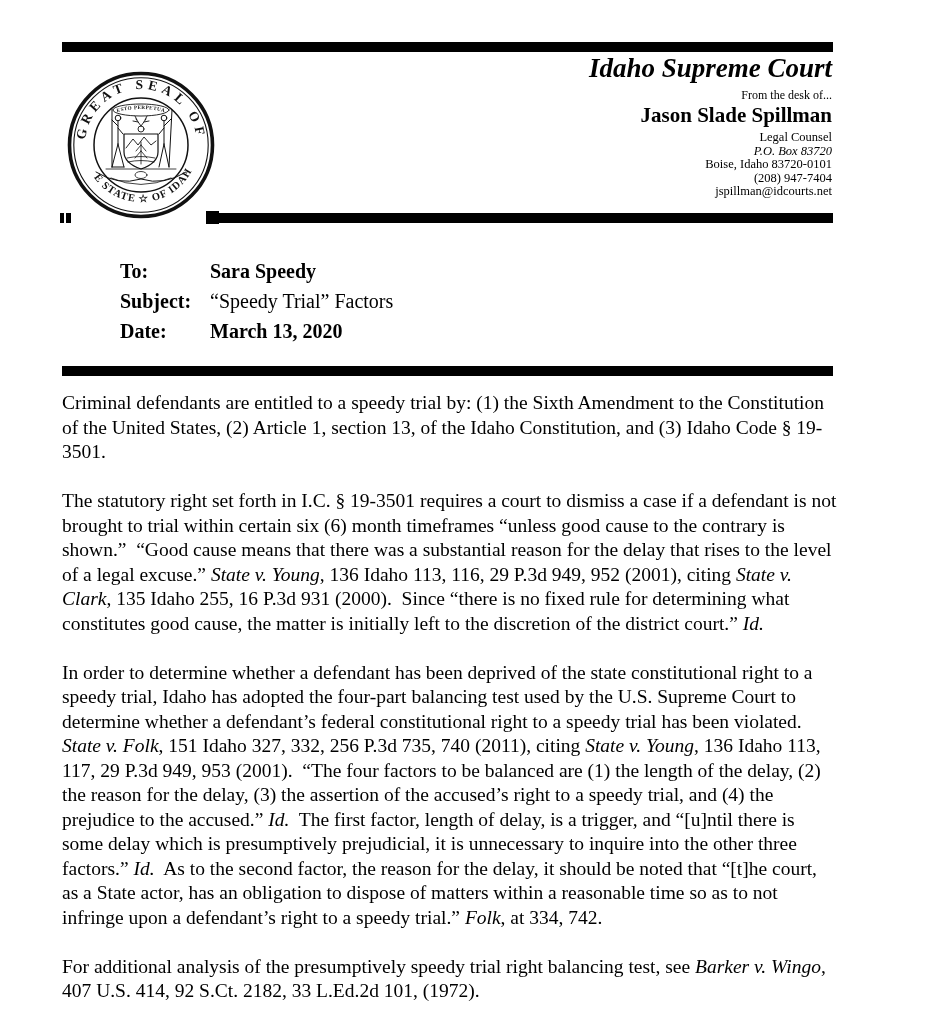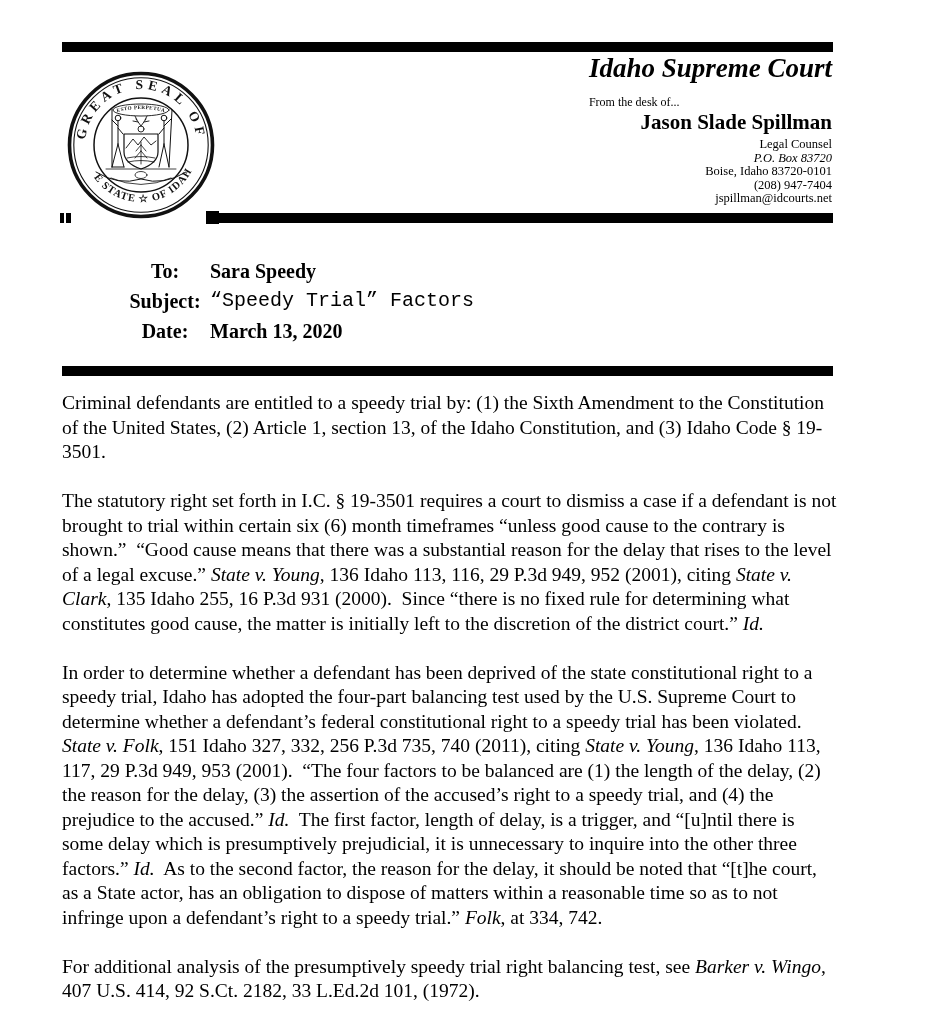--- a/index.html
+++ b/index.html
@@ -34,50 +34,49 @@
   }
   .lh-title {
     font-size: 27px;
     font-weight: bold;
     font-style: italic;
     line-height: 1.1;
     white-space: nowrap;
   }
   .lh-tagline {
     align-self: stretch;
-    text-align: left;
+    text-align: right;
     font-size: 12px;
     line-height: 1.1;
-    margin-top: 12px;
+    margin-top: 5px;
   }
   .lh-name {
     font-size: 21px;
     font-weight: bold;
     line-height: 1.15;
     margin-top: 1px;
     white-space: nowrap;
   }
   .lh-contact {
     margin-top: 4px;
     font-size: 12.5px;
     line-height: 13.5px;
   }
   .lh-contact .it { font-style: italic; }
 
   .memo-block {
     position: absolute;
     left: 120px;
     top: 256px;
     font-size: 20px;
-    text-align: center;
   }
   .memo-row { display: flex; line-height: 30px; }
   .memo-label { width: 90px; font-weight: bold; }
   .memo-value { font-weight: bold; }
-  .memo-value.reg { font-weight: normal; font-family: Liberation Mono, monospace; }
+  .memo-value.reg { font-weight: normal; }
 
   .body-text {
     position: absolute;
     left: 62px;
     top: 391px;
     width: 776px;
     font-size: 19.5px;
     line-height: 24.5px;
     text-align: left;
   }

